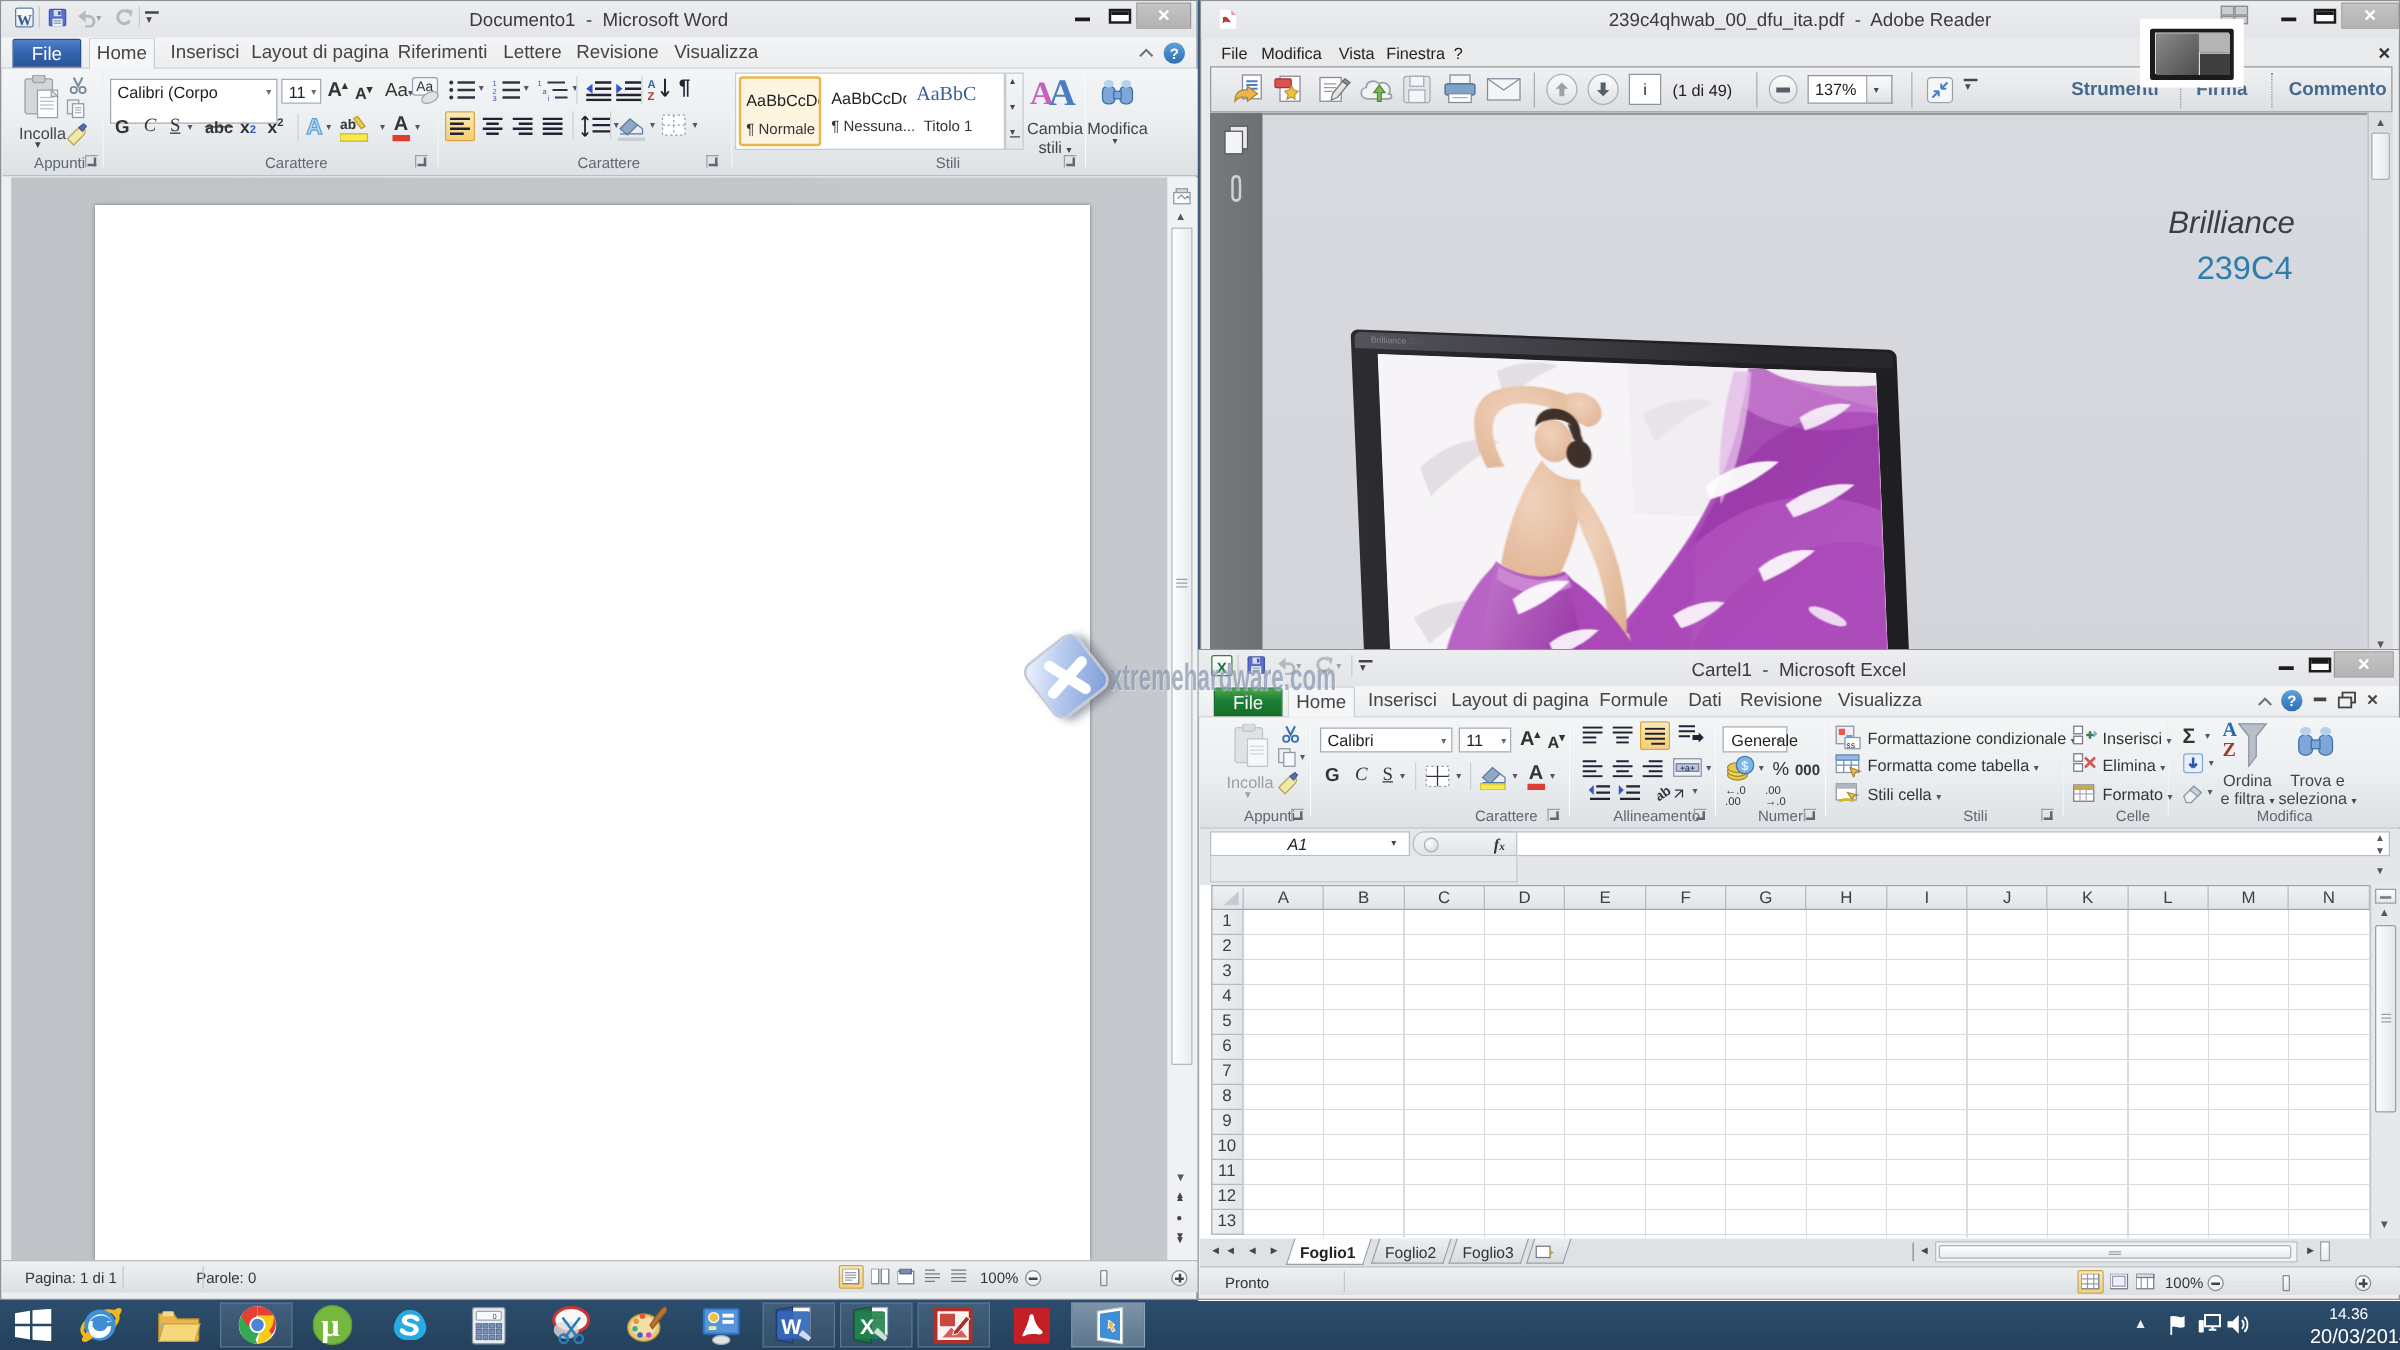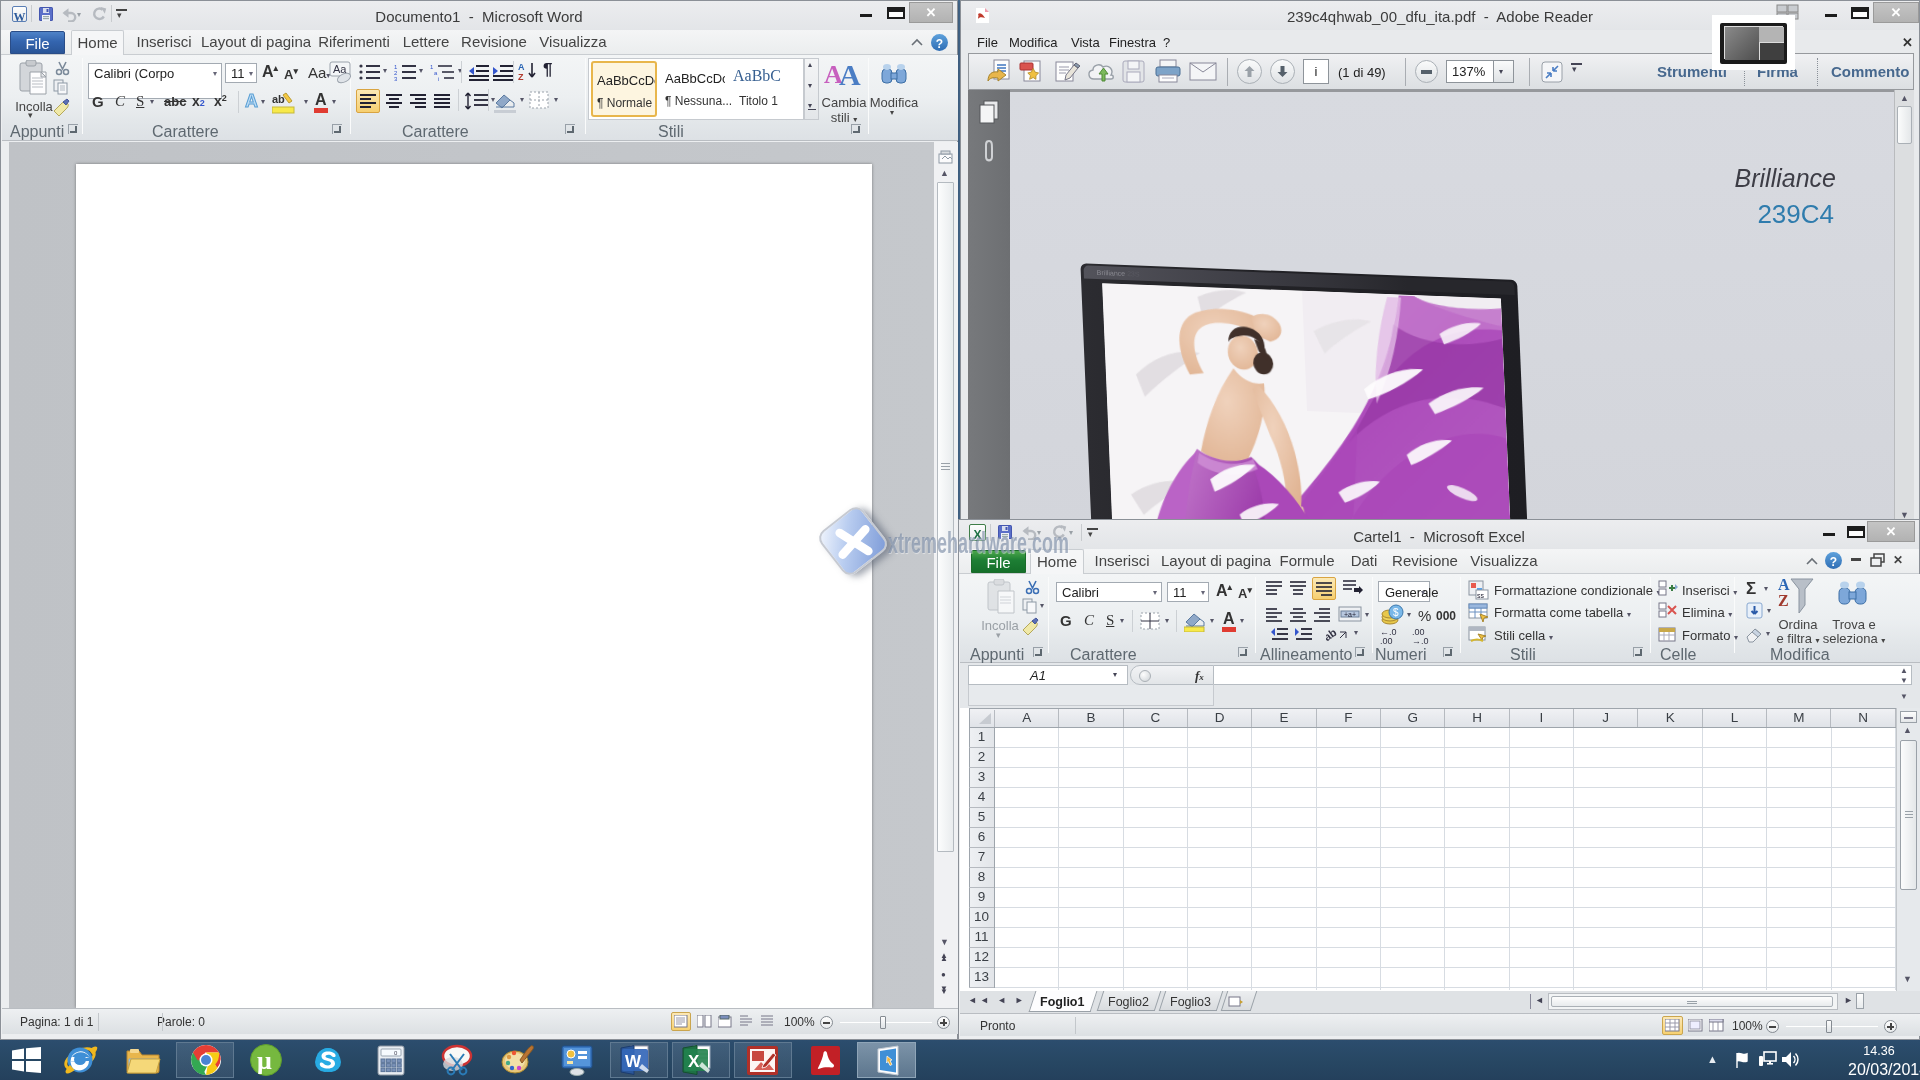--- a/index.html
+++ b/index.html
@@ -10,21 +10,21 @@
 
 #word { left:0; top:0; width:958px; height:1040px; background:#eceef0; border:1px solid #8b9097; box-shadow:0 0 8px rgba(0,0,0,.35); }
 #word .titlebar { left:0; top:0; width:100%; height:29px; background:linear-gradient(#ecedef,#e3e5e8); }
 #word .wtitle { left:0; top:7px; width:100%; text-align:center; font-size:15px; color:#3b3b3b; }
 .tabrow { left:0; top:29px; width:100%; height:25px; background:linear-gradient(#f4f5f6,#ebedee); border-bottom:1px solid #c9cdd1; }
 .ftab { position:absolute; top:1px; height:23px; white-space:nowrap; overflow:hidden; border-radius:2px 2px 0 0; color:#fff; font-size:15px; text-align:center; line-height:23px; }
 .atab { position:absolute; top:0px; height:25px; white-space:nowrap; overflow:hidden; background:#f5f6f7; border:1px solid #c9cdd1; border-bottom:none; border-radius:2px 2px 0 0; color:#444; font-size:15px; text-align:center; line-height:24px; }
 .ntab { position:absolute; top:0; height:24px; white-space:nowrap; overflow:hidden; color:#444; font-size:15px; text-align:center; line-height:24px; }
 .ribbon { left:1px; top:54px; width:956px; height:86px; background:linear-gradient(#f3f5f6 0%,#eceff1 50%,#e2e6e9 80%,#dde1e5 100%); border-bottom:1px solid #b9bdc2; }
 .rsep { position:absolute; top:3px; width:1px; height:76px; background:#cdd1d5; border-right:1px solid #fafbfb; }
-.glabel { position:absolute; top:68px; height:14px; font-size:16px; color:#5e6870; text-align:left; }
+.glabel { position:absolute; top:68px; height:14px; font-size:12px; color:#5e6870; text-align:right; }
 .glaunch { position:absolute; top:69px; width:10px; height:10px; border-left:1px solid #98a0a8; border-top:1px solid #98a0a8; }
 .glaunch:after { content:""; position:absolute; right:1px; bottom:1px; width:5px; height:5px; border-right:2px solid #5e6870; border-bottom:2px solid #5e6870; }
 #word .docarea { left:8px; top:141px; width:925px; height:866px; background:linear-gradient(90deg,#bfc2c6,#c5c8cc); }
 #word .page { left:67px; top:22px; width:796px; height:844px; background:#fff; box-shadow:0 0 3px rgba(0,0,0,.4); }
 #word .vscroll { left:933px; top:141px; width:24px; height:866px; background:#f0f1f3; }
 #word .statusbar { left:1px; top:1007px; width:956px; height:26px; background:linear-gradient(#eef0f2,#dce0e3); border-top:1px solid #b9bdc2; font-size:12px; color:#333; }
 #word .statusbar .sep { position:absolute; top:4px; width:1px; height:18px; background:#c3c7cb; }
 
 
 #adobe { left:960px; top:0; width:960px; height:525px; background:#e8eaec; border:1px solid #8b9097; }

